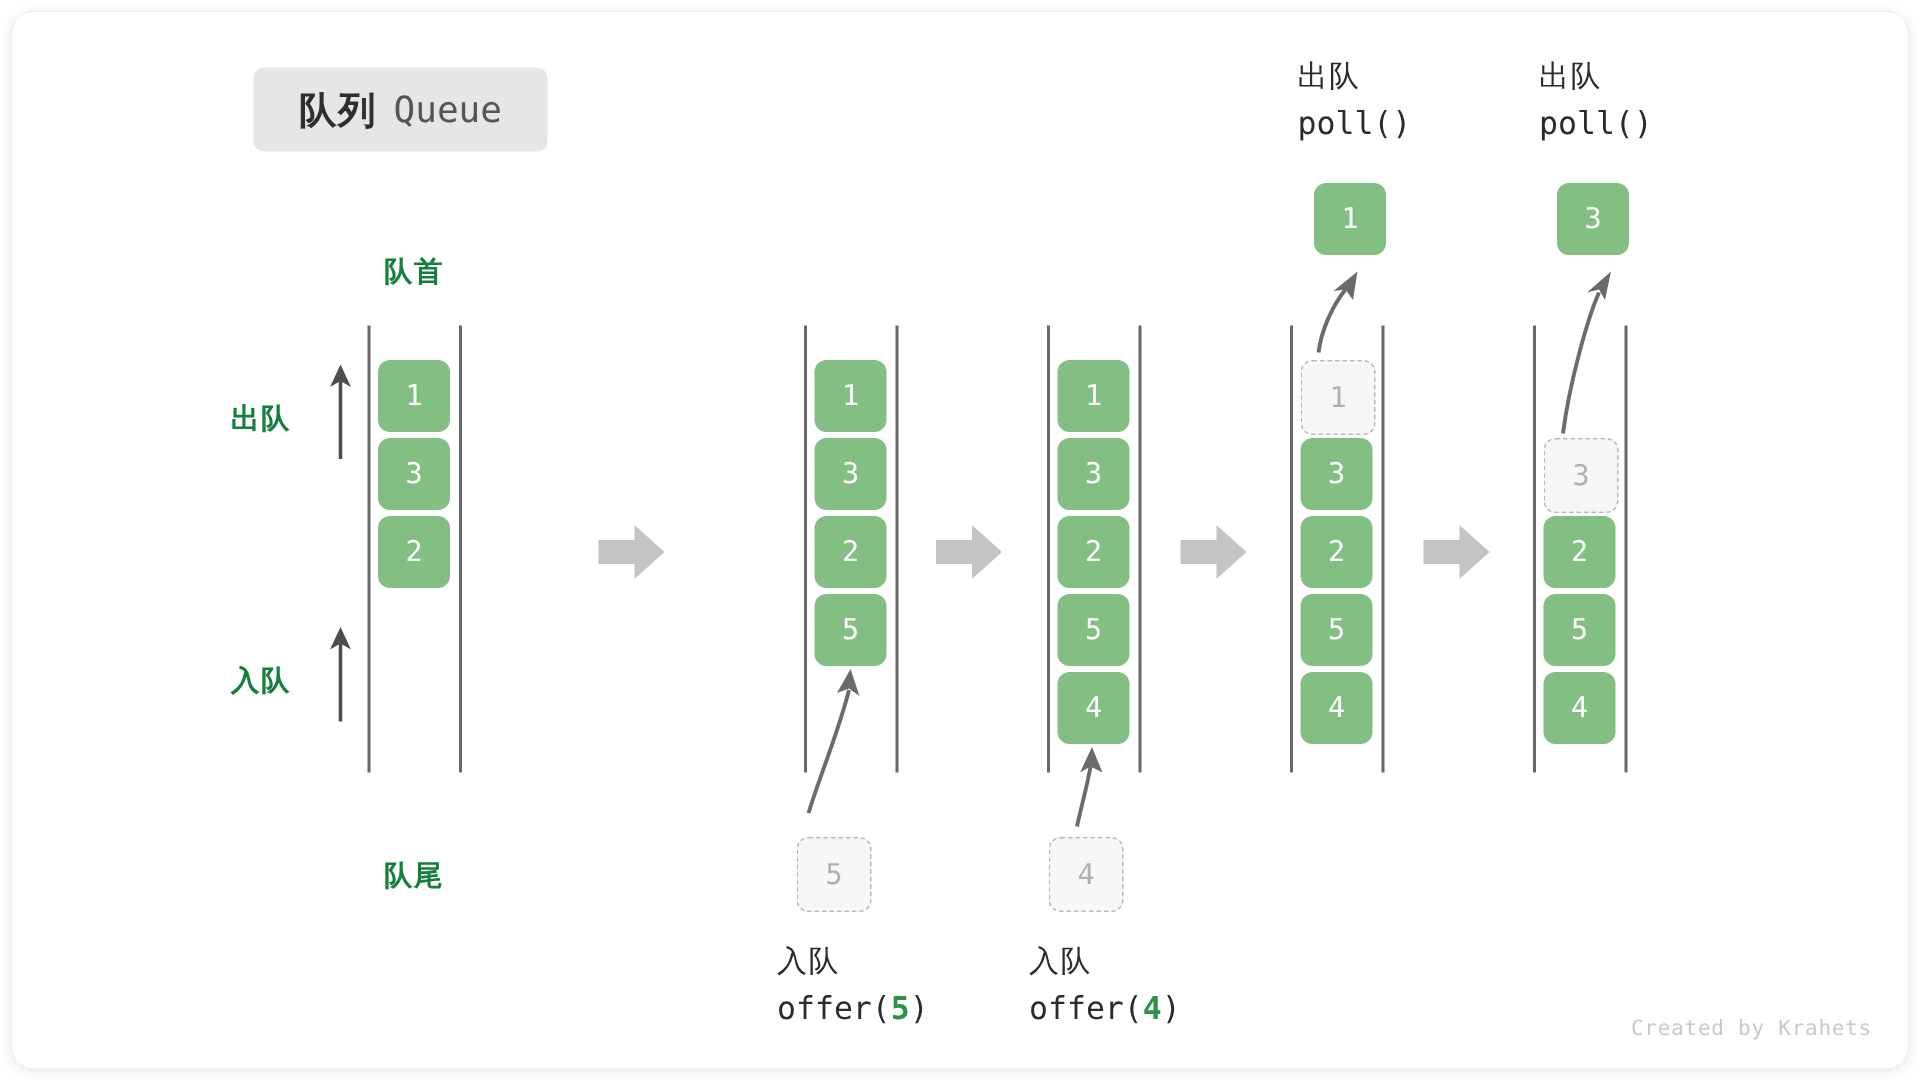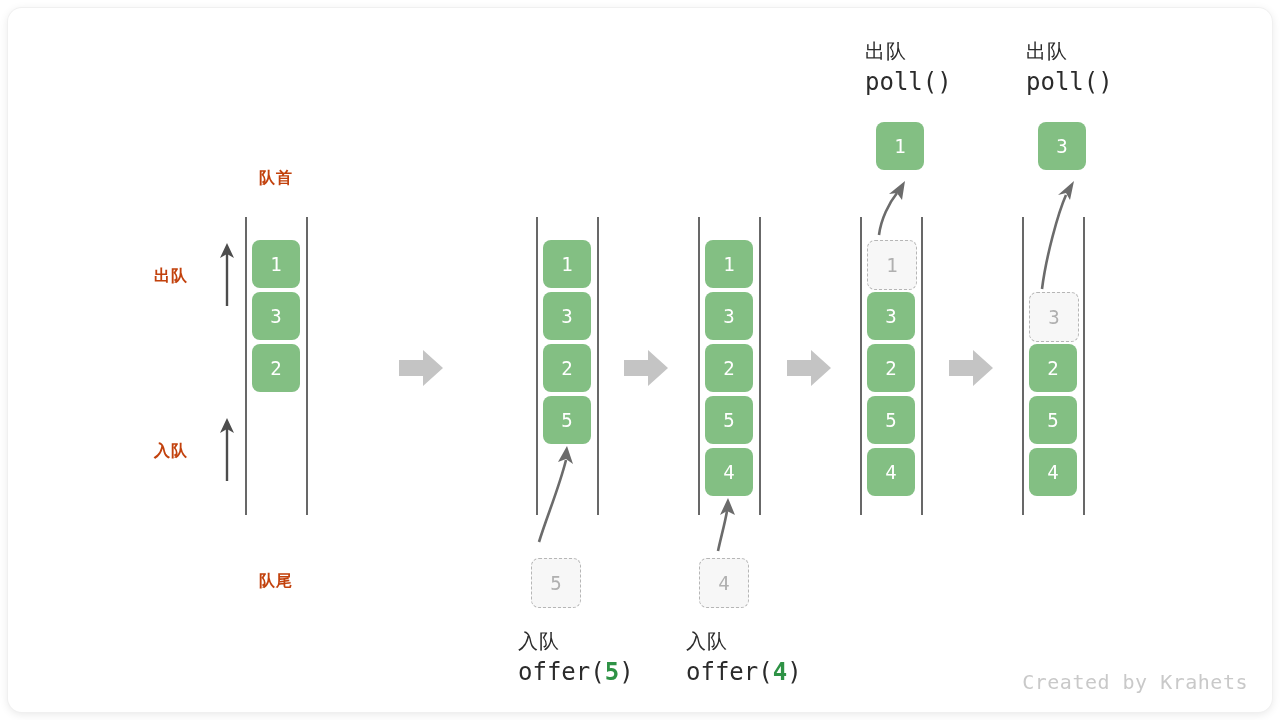--- a/index.html
+++ b/index.html
@@ -20,25 +20,25 @@
   
   #title-badge{
     left:161px;top:37px;width:196px;height:56px;
     background:#e6e6e6;border-radius:7px;
     display:flex;align-items:center;justify-content:center;gap:11px;
   }
   #title-badge .cn{font-size:25px;font-weight:bold;color:#2f2f2f;letter-spacing:1px;}
   #title-badge .en{font-family:"DejaVu Sans Mono","Liberation Mono",monospace;font-size:24px;color:#555;}
 
   
-  .cnlabel{font-size:16px;font-weight:bold;color:#c2410c;letter-spacing:1px;white-space:nowrap;}
+  .cnlabel{font-size:19px;font-weight:bold;color:#15803d;letter-spacing:1px;white-space:nowrap;}
   .op{white-space:nowrap;}
   .op .cn{display:block;font-size:20px;color:#2b2b2b;letter-spacing:1px;line-height:30px;}
   .op .code{display:block;font-family:"DejaVu Sans Mono","Liberation Mono",monospace;
-            font-size:24px;color:#2b2b2b;line-height:32px;}
+            font-size:21px;color:#2b2b2b;line-height:32px;}
   .op .code .hl{color:#2e9245;font-weight:bold;}
 
   
   .rails{position:absolute;}
   .rails .rail{position:absolute;top:0;width:1.6px;height:100%;background:#4d4d4d;opacity:.85;}
   .rails .rail.l{left:0;}
   .rails .rail.r{right:0;}
 
   
   .cell{
@@ -50,30 +50,34 @@
   .cell.solid{background:#83bf83;}
   .cell.ghost{background:#f7f7f7;border:1.6px dashed #b6b6b6;color:#b0b0b0;}
 
   
   .blockarrow{width:44px;height:40px;}
 
   
   #watermark{
     right:24px;bottom:18px;
     font-family:"DejaVu Sans Mono","Liberation Mono",monospace;
-    font-size:20px;color:#c9c9c9;letter-spacing:.5px;
+    font-size:14px;color:#c9c9c9;letter-spacing:.5px;
   }
   svg{overflow:visible;}
 </style>
 </head>
 <body>
 
 <div id="card">
 <div class="stage">
 
+  <div class="abs" id="title-badge">
+    <span class="cn">队列</span>
+    <span class="en">Queue</span>
+  </div>
 
   <div class="abs cnlabel" style="left:238px;top:160px;width:60px;text-align:center;">队首</div>
 
   <div class="abs cnlabel" style="left:238px;top:542px;width:60px;text-align:center;margin-top:21px;">队尾</div>
 
   <div class="abs cnlabel" style="left:146px;top:258px;">出队</div>
   <div class="abs cnlabel" style="left:146px;top:433px;">入队</div>
 
   <svg class="abs" style="left:206px;top:230px;" width="26" height="70">
     <line x1="13" y1="68" x2="13" y2="16" stroke="#4d4d4d" stroke-width="2.4"></line>

